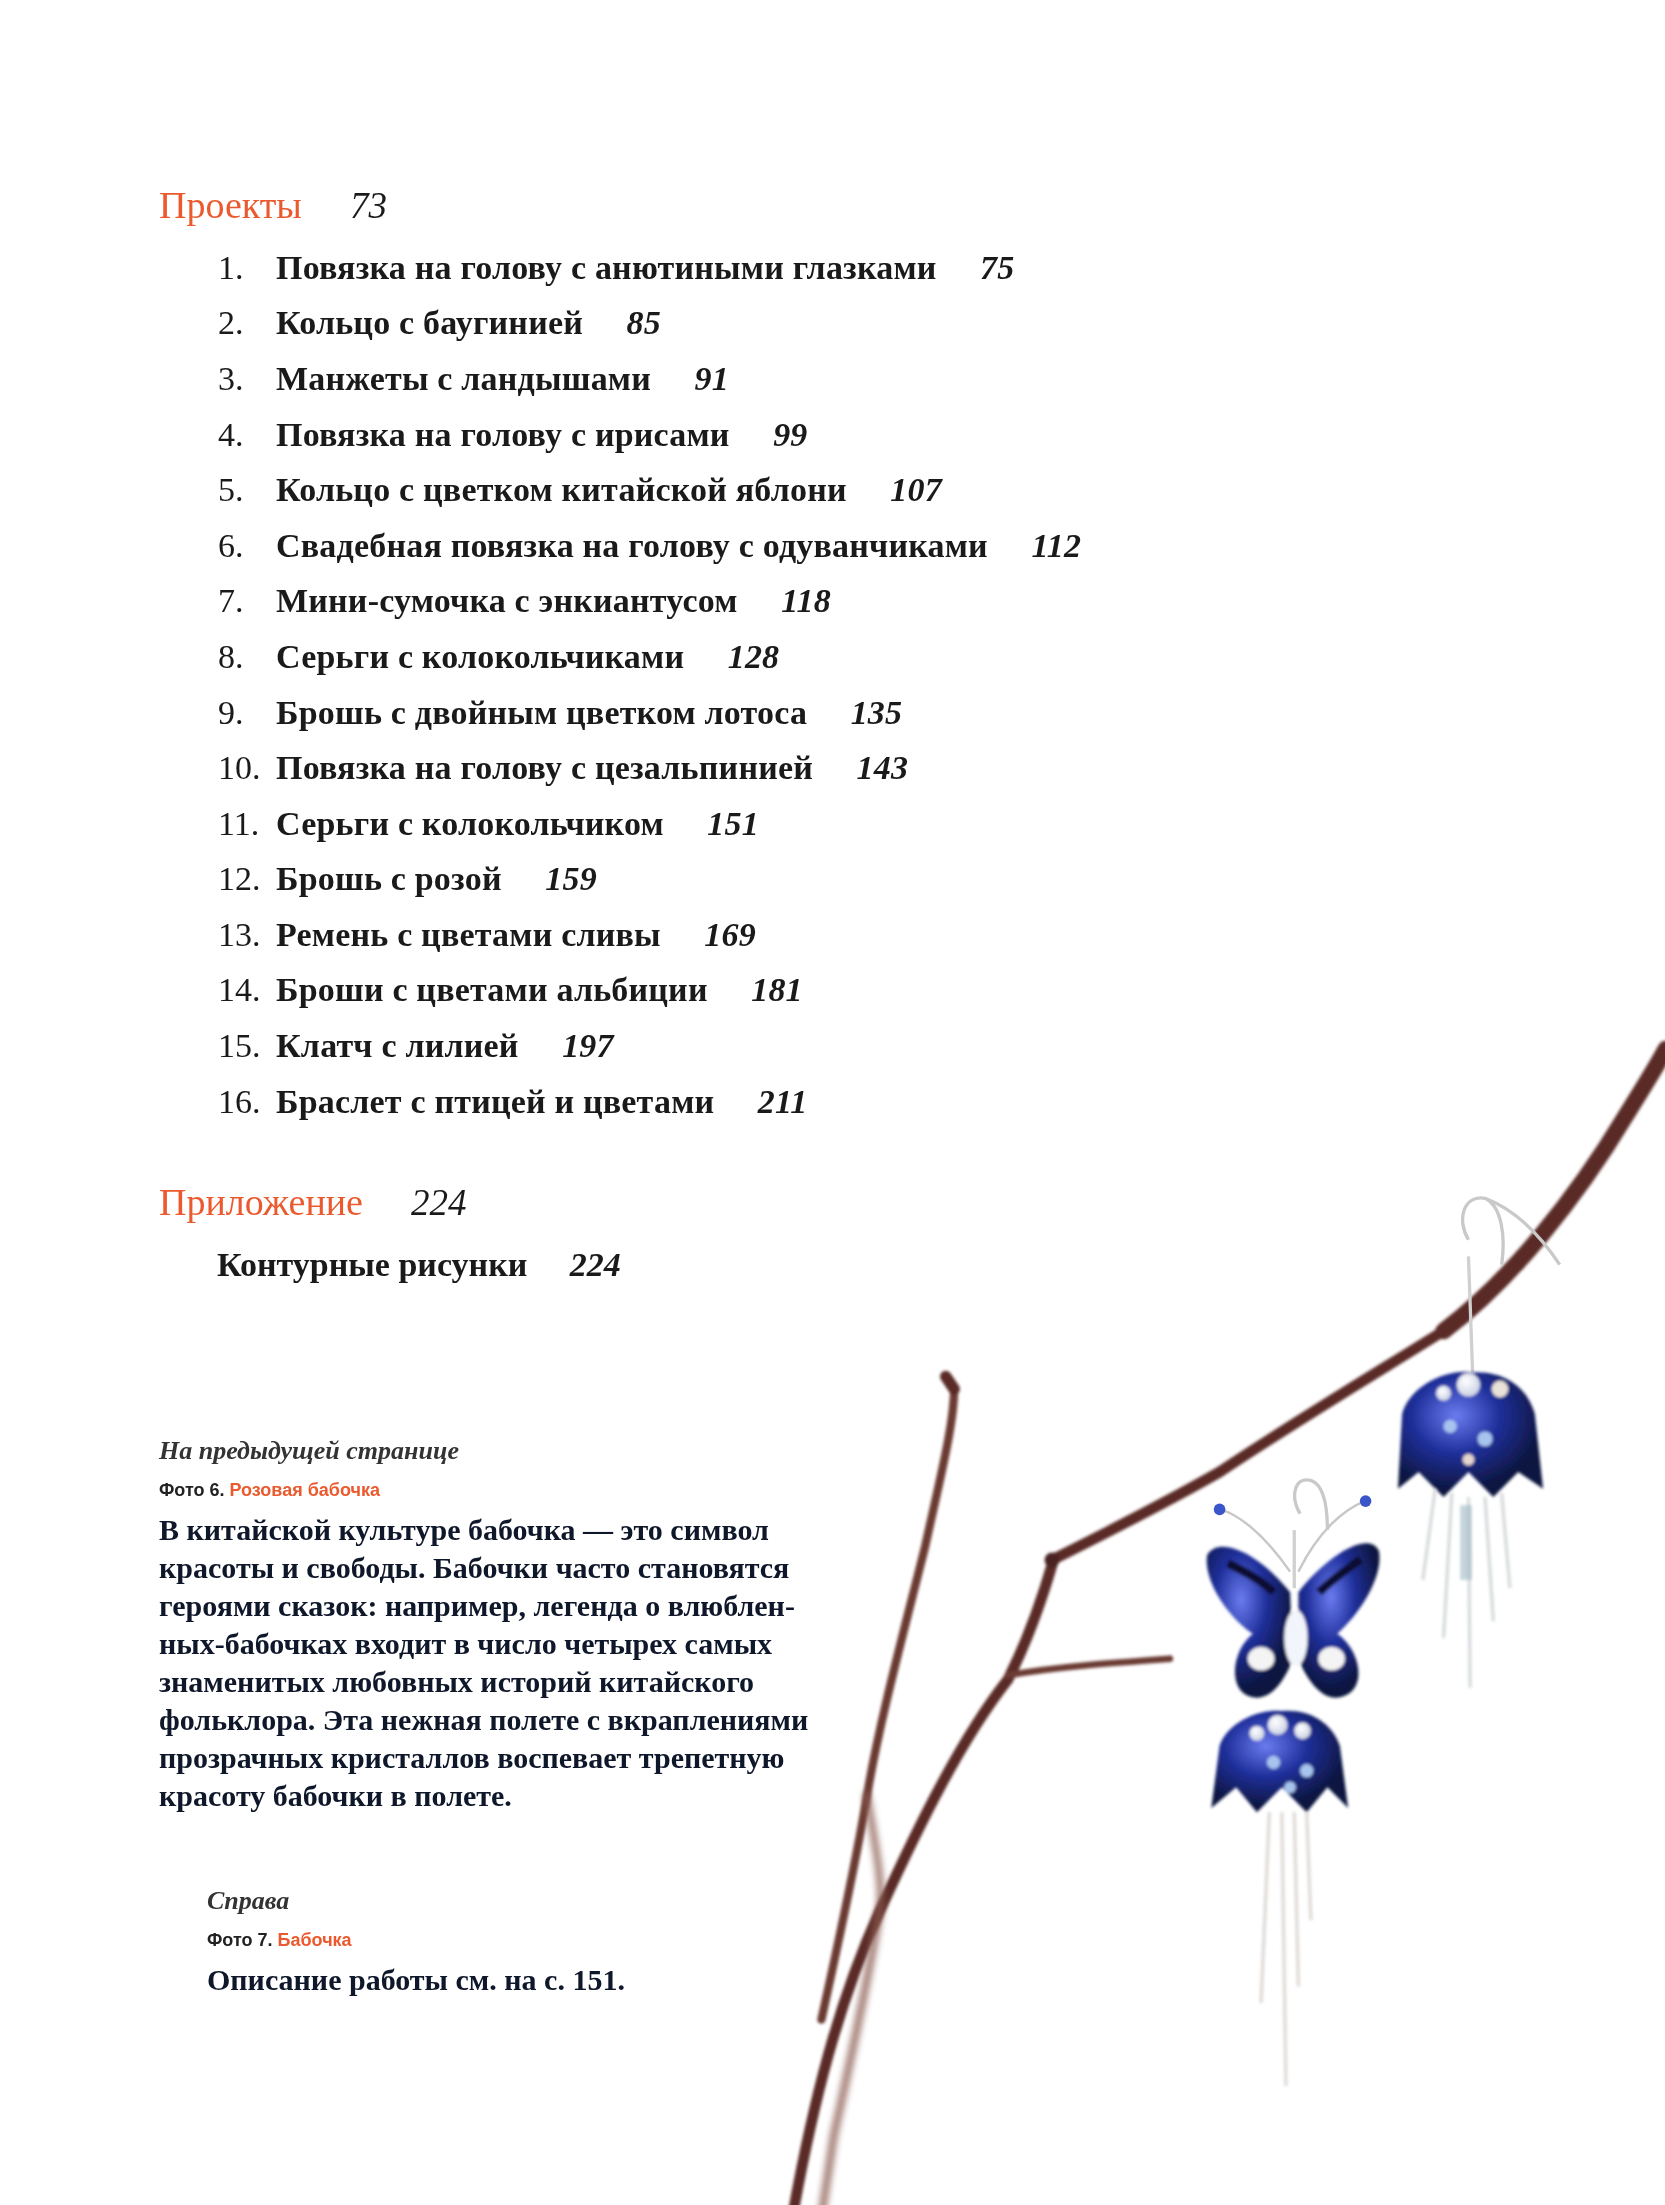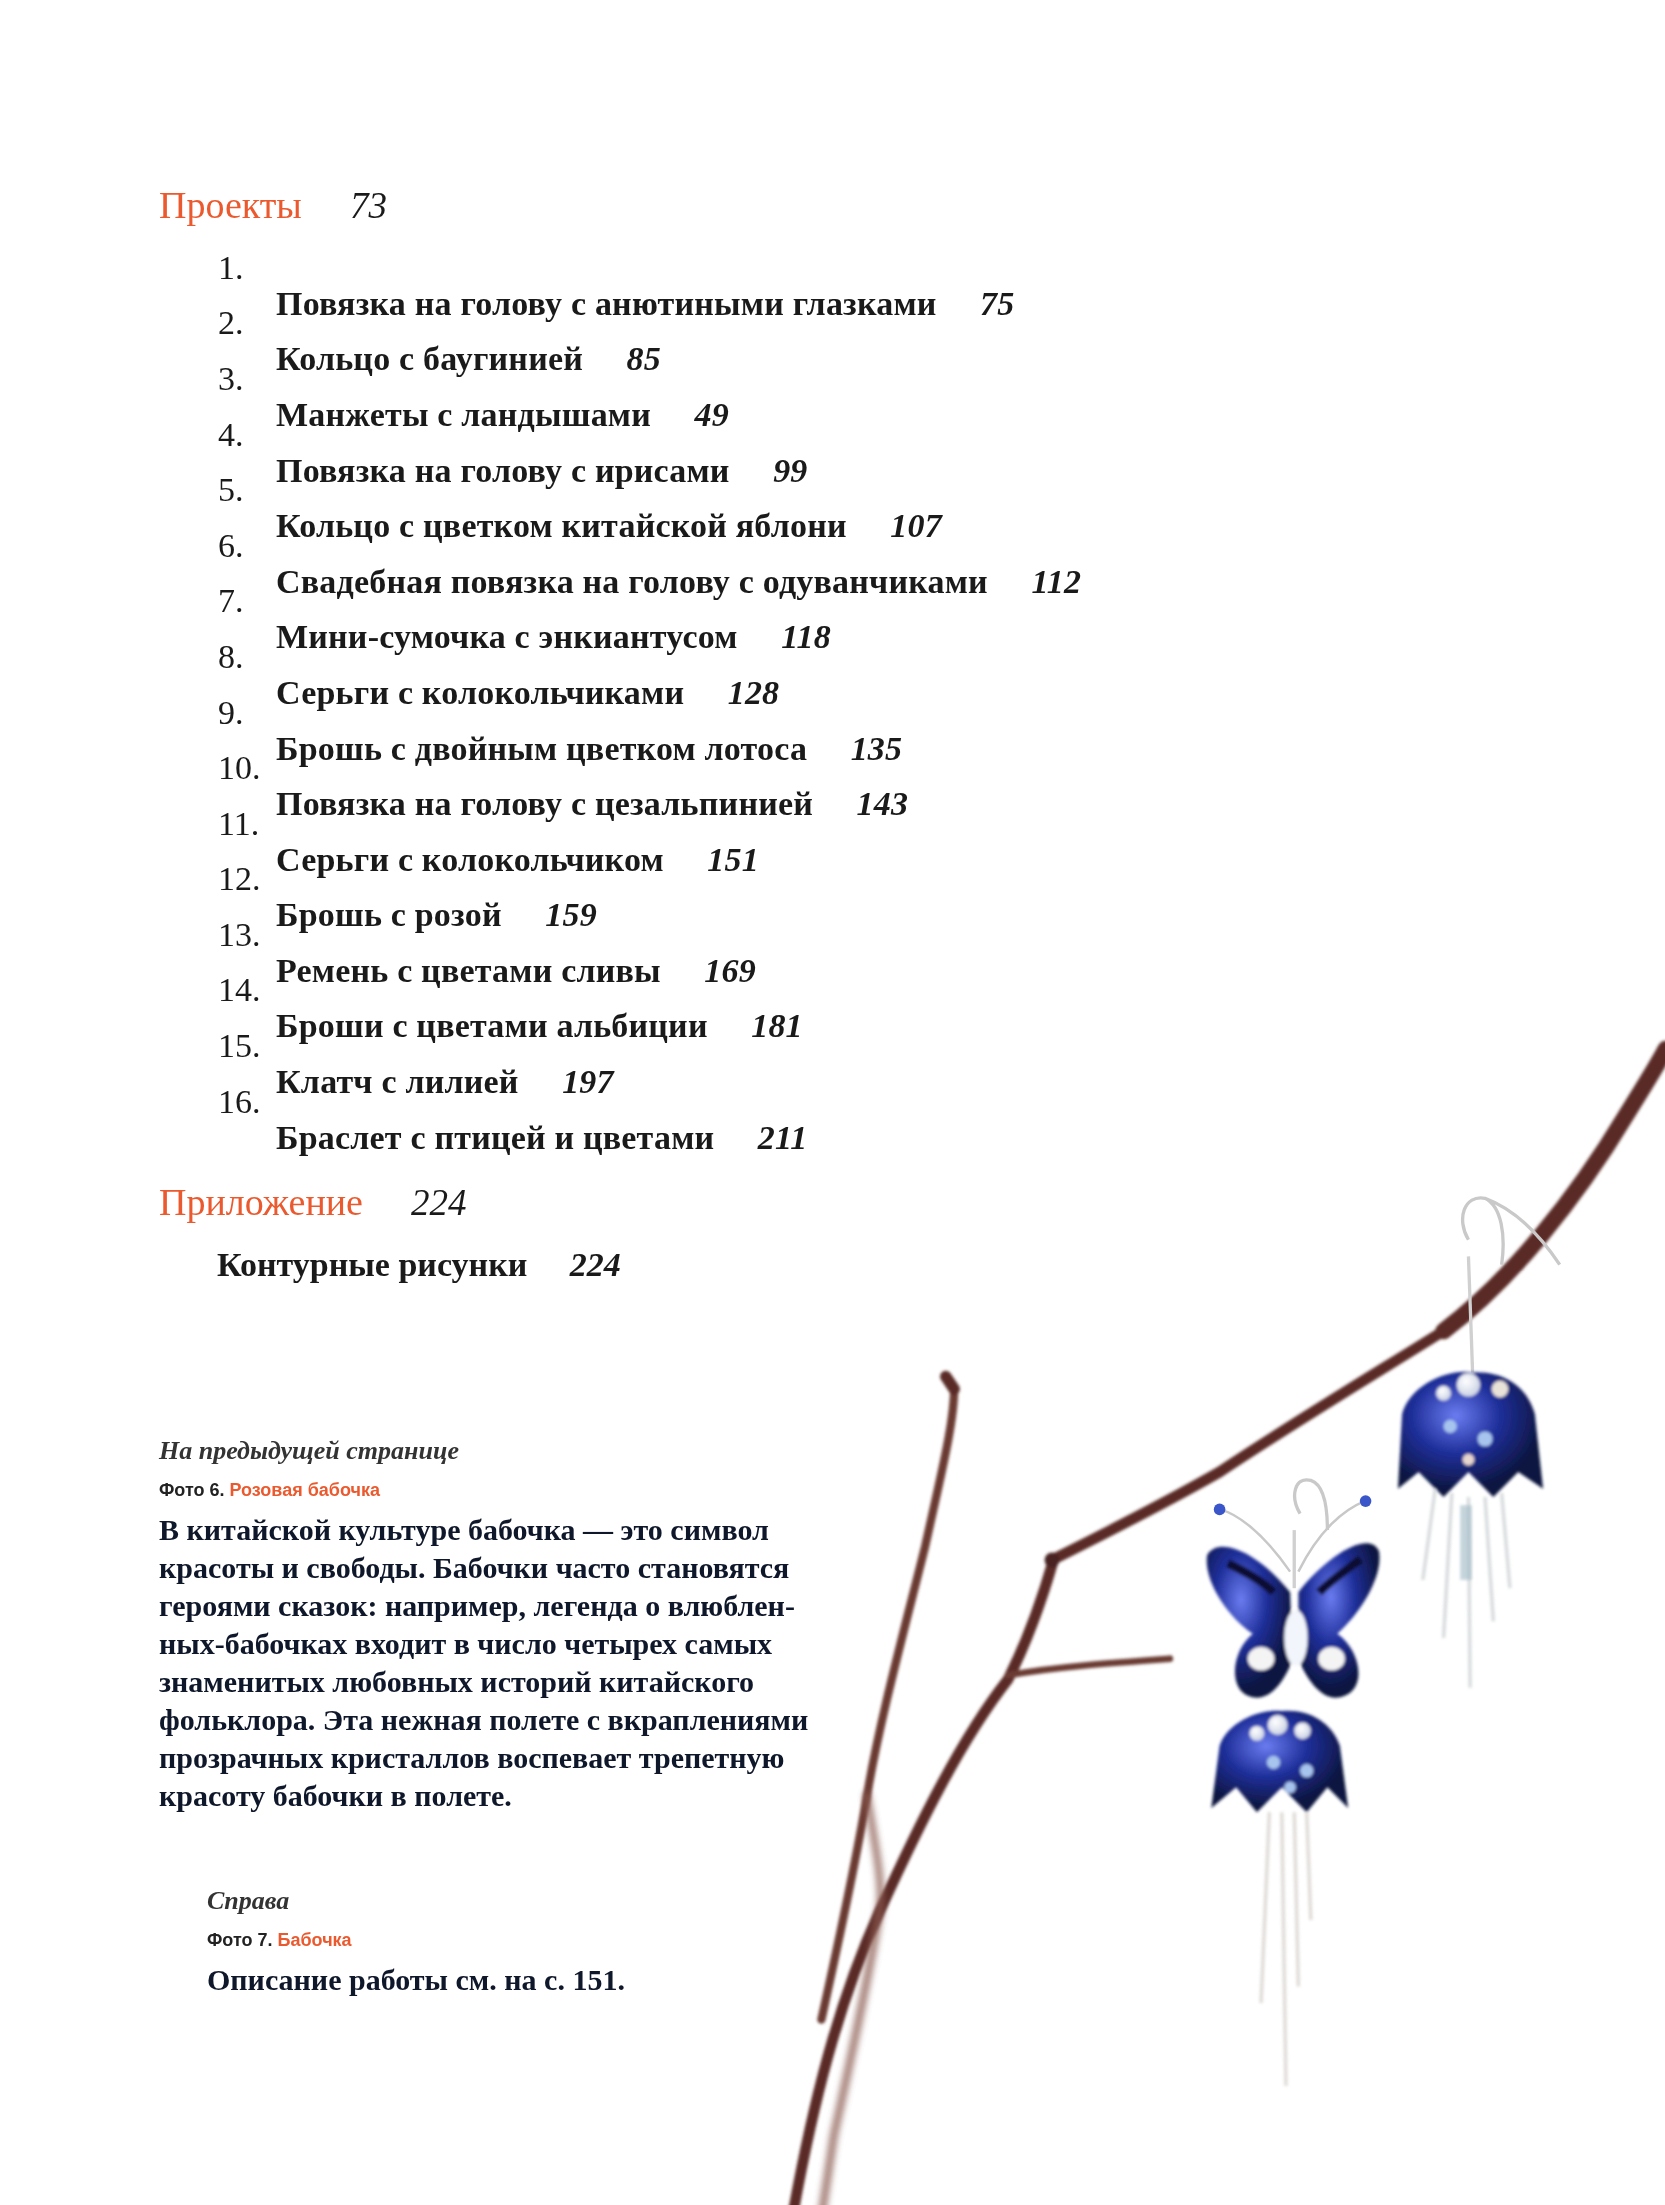--- a/index.html
+++ b/index.html
@@ -7,21 +7,21 @@
   .page { position: absolute; left: 0; top: 12px; width: 1388px; height: 2205px; background: #fff; padding-left: 48px; }
 
   .photo { position: absolute; left: 0; top: 0; width: 1666px; height: 2205px; pointer-events: none; }
 
   .toc-line { position: absolute; white-space: nowrap; font-family: "DejaVu Serif", "Liberation Serif", serif; color: #1a1a1a; }
   .section-title { font-family: "Liberation Serif", "DejaVu Serif", serif; font-size: 38px; color: #EB5A2E; }
   .section-page { font-family: "Liberation Serif", serif; font-style: italic; font-size: 37px; color: #1a1a1a; margin-left: 48px; }
 
   .item { font-family: "Liberation Serif", serif; font-size: 34px; color: #1a1a1a; height: 41px; line-height: 41px; }
   .item .num { position: absolute; left: 0; top: 0; }
-  .item .label { position: absolute; left: 58px; top: 0; font-weight: bold; letter-spacing: 0.2px; margin-top: 36px; }
+  .item .label { position: absolute; left: 58px; top: 0; font-weight: bold; letter-spacing: 0.2px; }
   .item .pg { font-style: italic; font-weight: bold; }
 
   .caption { position: absolute; left: 159px; width: 680px; font-weight: bold; }
   .cap-kicker { font-family: "Liberation Serif", serif; font-style: italic; font-size: 26px; color: #333; height: 38px; line-height: 38px; }
   .cap-title { font-family: "Liberation Sans", sans-serif; font-size: 18px; color: #222; height: 41px; line-height: 41px; }
   .cap-title .accent { color: #EB5A2E; }
   .cap-body { font-family: "Liberation Serif", serif; font-size: 30px; color: #0f172a; line-height: 38px; }
 </style>
 </head>
 <body>
@@ -134,21 +134,21 @@
     <div class="toc-line item" style="left:218px; top:235px;">
         <span class="num">1.</span>
         <span class="label"><span>Повязка на голову с анютиными глазками</span>&nbsp;&nbsp;&nbsp;&nbsp;&nbsp;<span class="pg">75</span></span>
       </div>
     <div class="toc-line item" style="left:218px; top:290px;">
         <span class="num">2.</span>
         <span class="label"><span>Кольцо с баугинией</span>&nbsp;&nbsp;&nbsp;&nbsp;&nbsp;<span class="pg">85</span></span>
       </div>
     <div class="toc-line item" style="left:218px; top:346px;">
         <span class="num">3.</span>
-        <span class="label"><span>Манжеты с ландышами</span>&nbsp;&nbsp;&nbsp;&nbsp;&nbsp;<span class="pg">49</span></span>
+        <span class="label"><span>Манжеты с ландышами</span>&nbsp;&nbsp;&nbsp;&nbsp;&nbsp;<span class="pg">91</span></span>
       </div>
     <div class="toc-line item" style="left:218px; top:402px;">
         <span class="num">4.</span>
         <span class="label"><span>Повязка на голову с ирисами</span>&nbsp;&nbsp;&nbsp;&nbsp;&nbsp;<span class="pg">99</span></span>
       </div>
     <div class="toc-line item" style="left:218px; top:457px;">
         <span class="num">5.</span>
         <span class="label"><span>Кольцо с цветком китайской яблони</span>&nbsp;&nbsp;&nbsp;&nbsp;&nbsp;<span class="pg">107</span></span>
       </div>
     <div class="toc-line item" style="left:218px; top:513px;">

